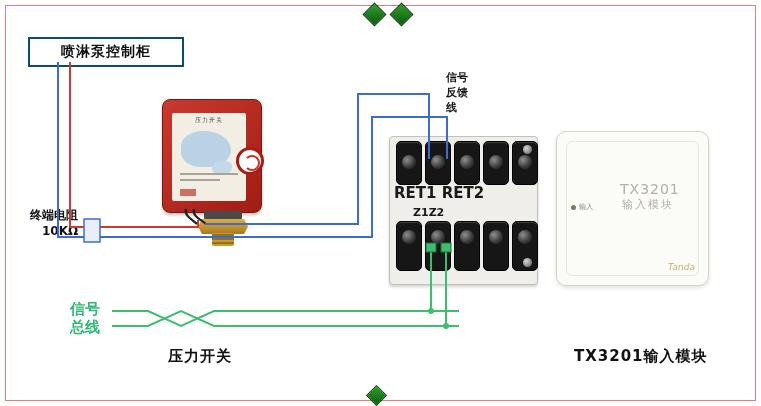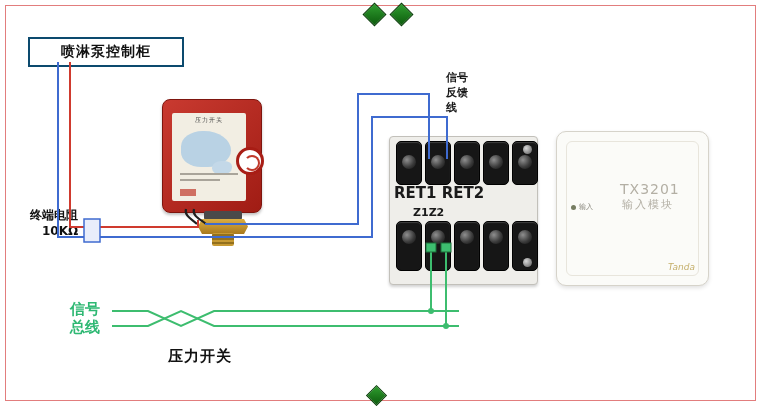--- a/index.html
+++ b/index.html
@@ -175,20 +175,21 @@
     <div>终端电阻</div>
     <div class="val">10KΩ</div>
   </div>
 
   <div class="bus-label">
     <div>信号</div>
     <div>总线</div>
   </div>
 
   <div class="caption cap-switch">压力开关</div>
+  <div class="caption cap-module">TX3201输入模块</div>
 
   <svg class="overlay" width="761" height="406" viewBox="0 0 761 406">
 
     <path d="M186,209 C184,216 192,219 197,224" fill="none" stroke="#1f1f1f" stroke-width="2.2"></path>
     <path d="M194,209 C192,216 200,219 206,224" fill="none" stroke="#1f1f1f" stroke-width="2.2"></path>
 
     <polyline points="58,63 58,237 372,237 372,117 447,117 447,158" fill="none" stroke-width="2" stroke-linecap="square" stroke="#3f6bd0"></polyline>
     <polyline points="206,224 358,224 358,94 429,94 429,158" fill="none" stroke-width="2" stroke-linecap="square" stroke="#3f6bd0"></polyline>
 
     <polyline points="70,63 70,227 198,227 198,221" fill="none" stroke-width="2" stroke-linecap="square" stroke="#cf3a2e"></polyline>

